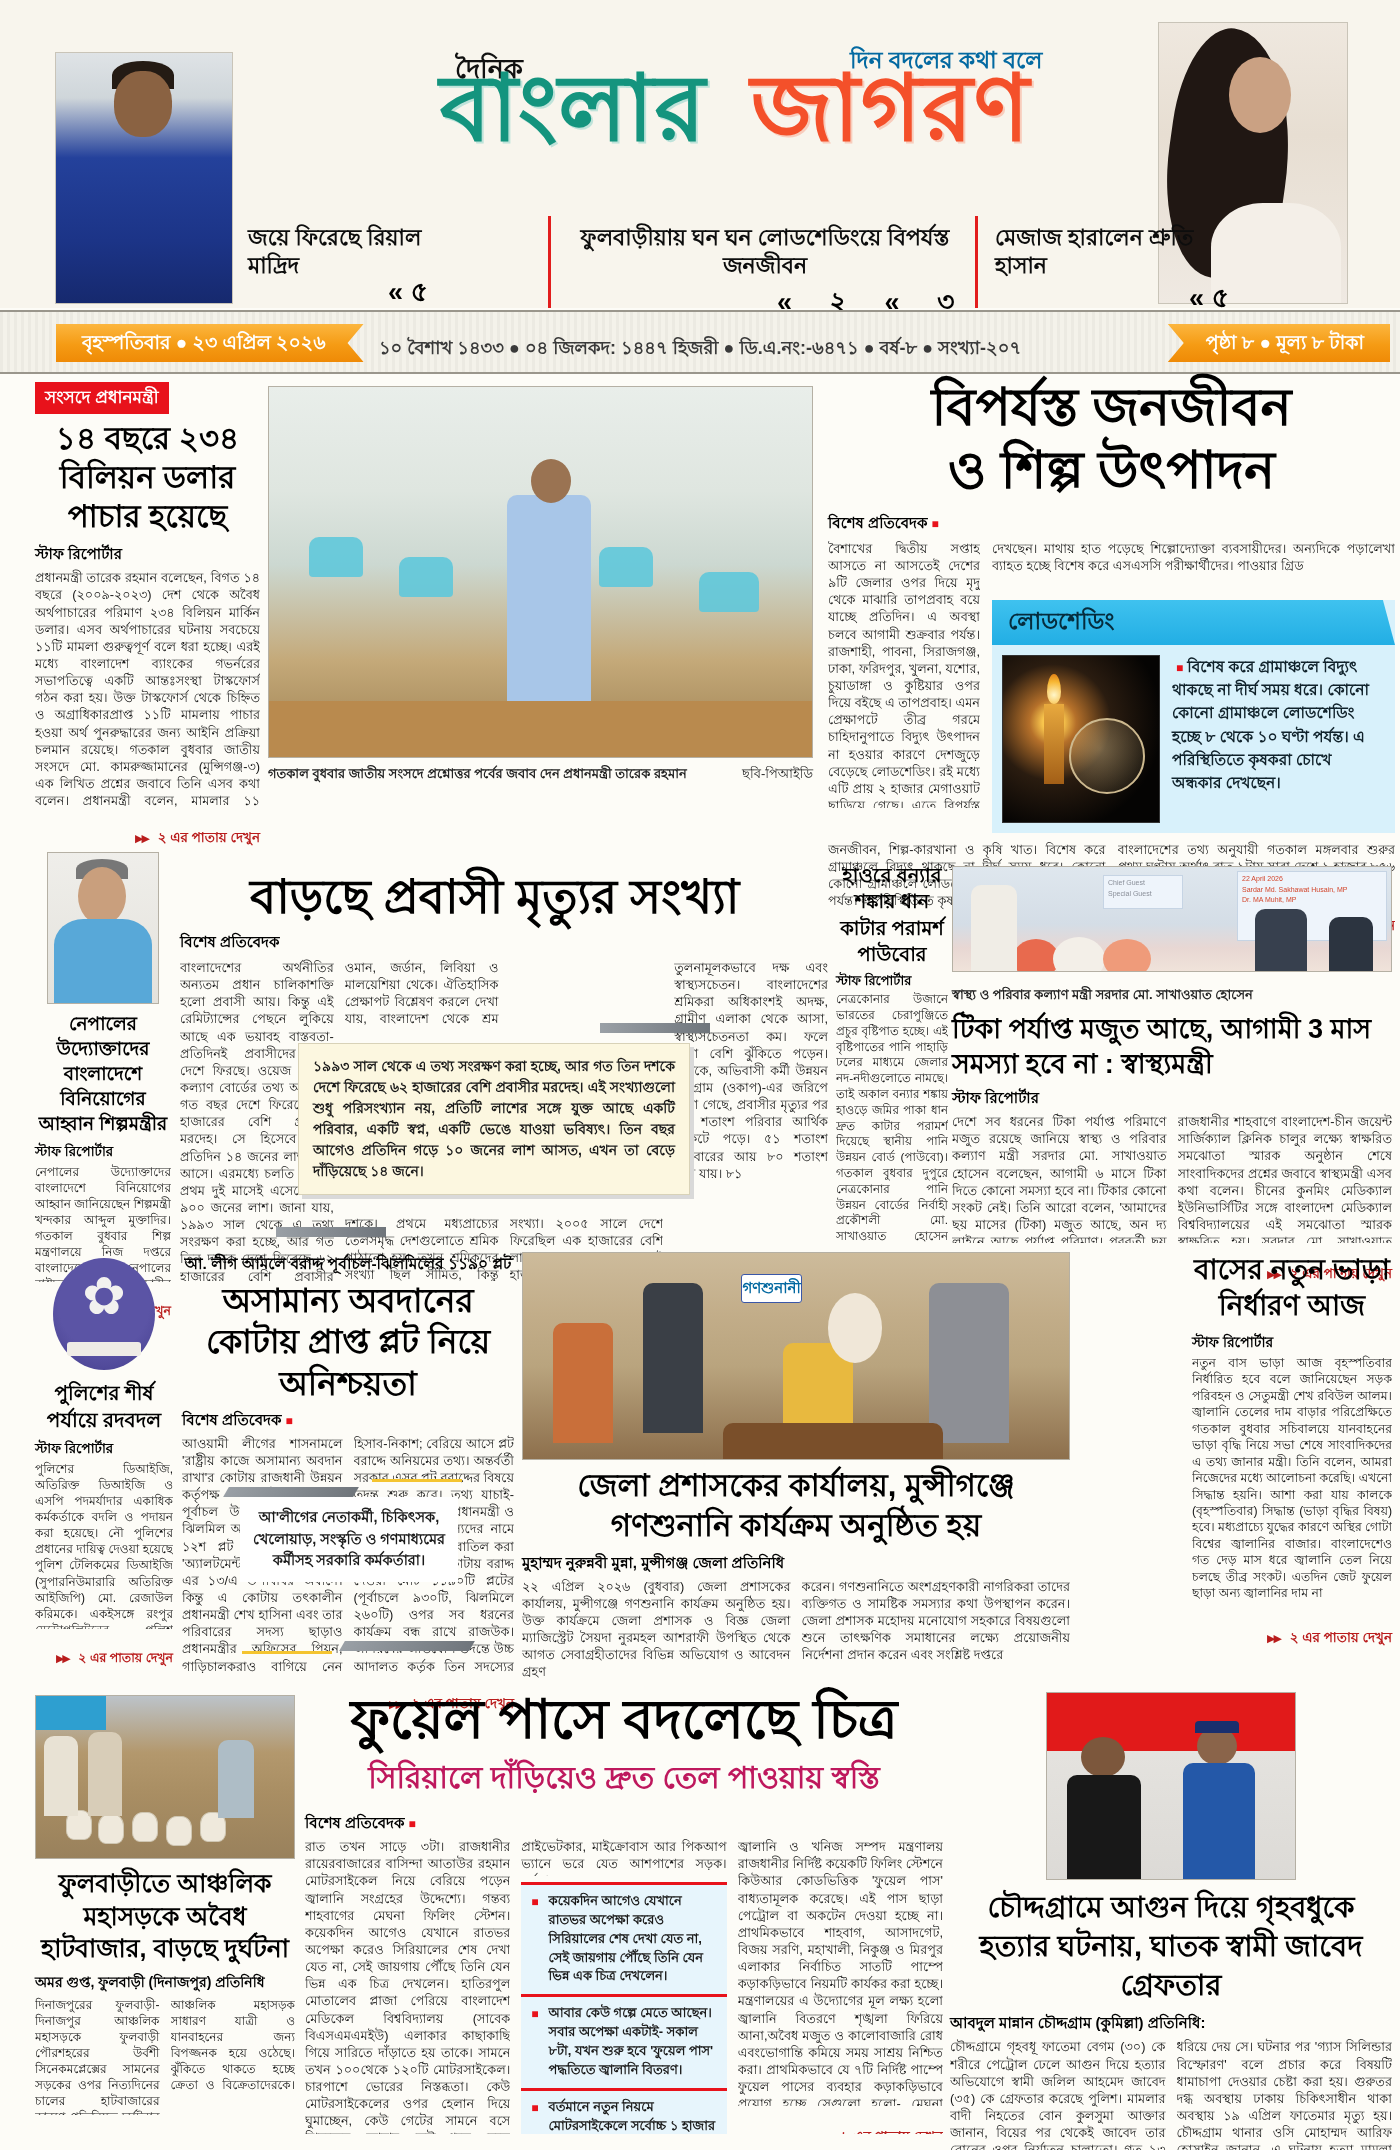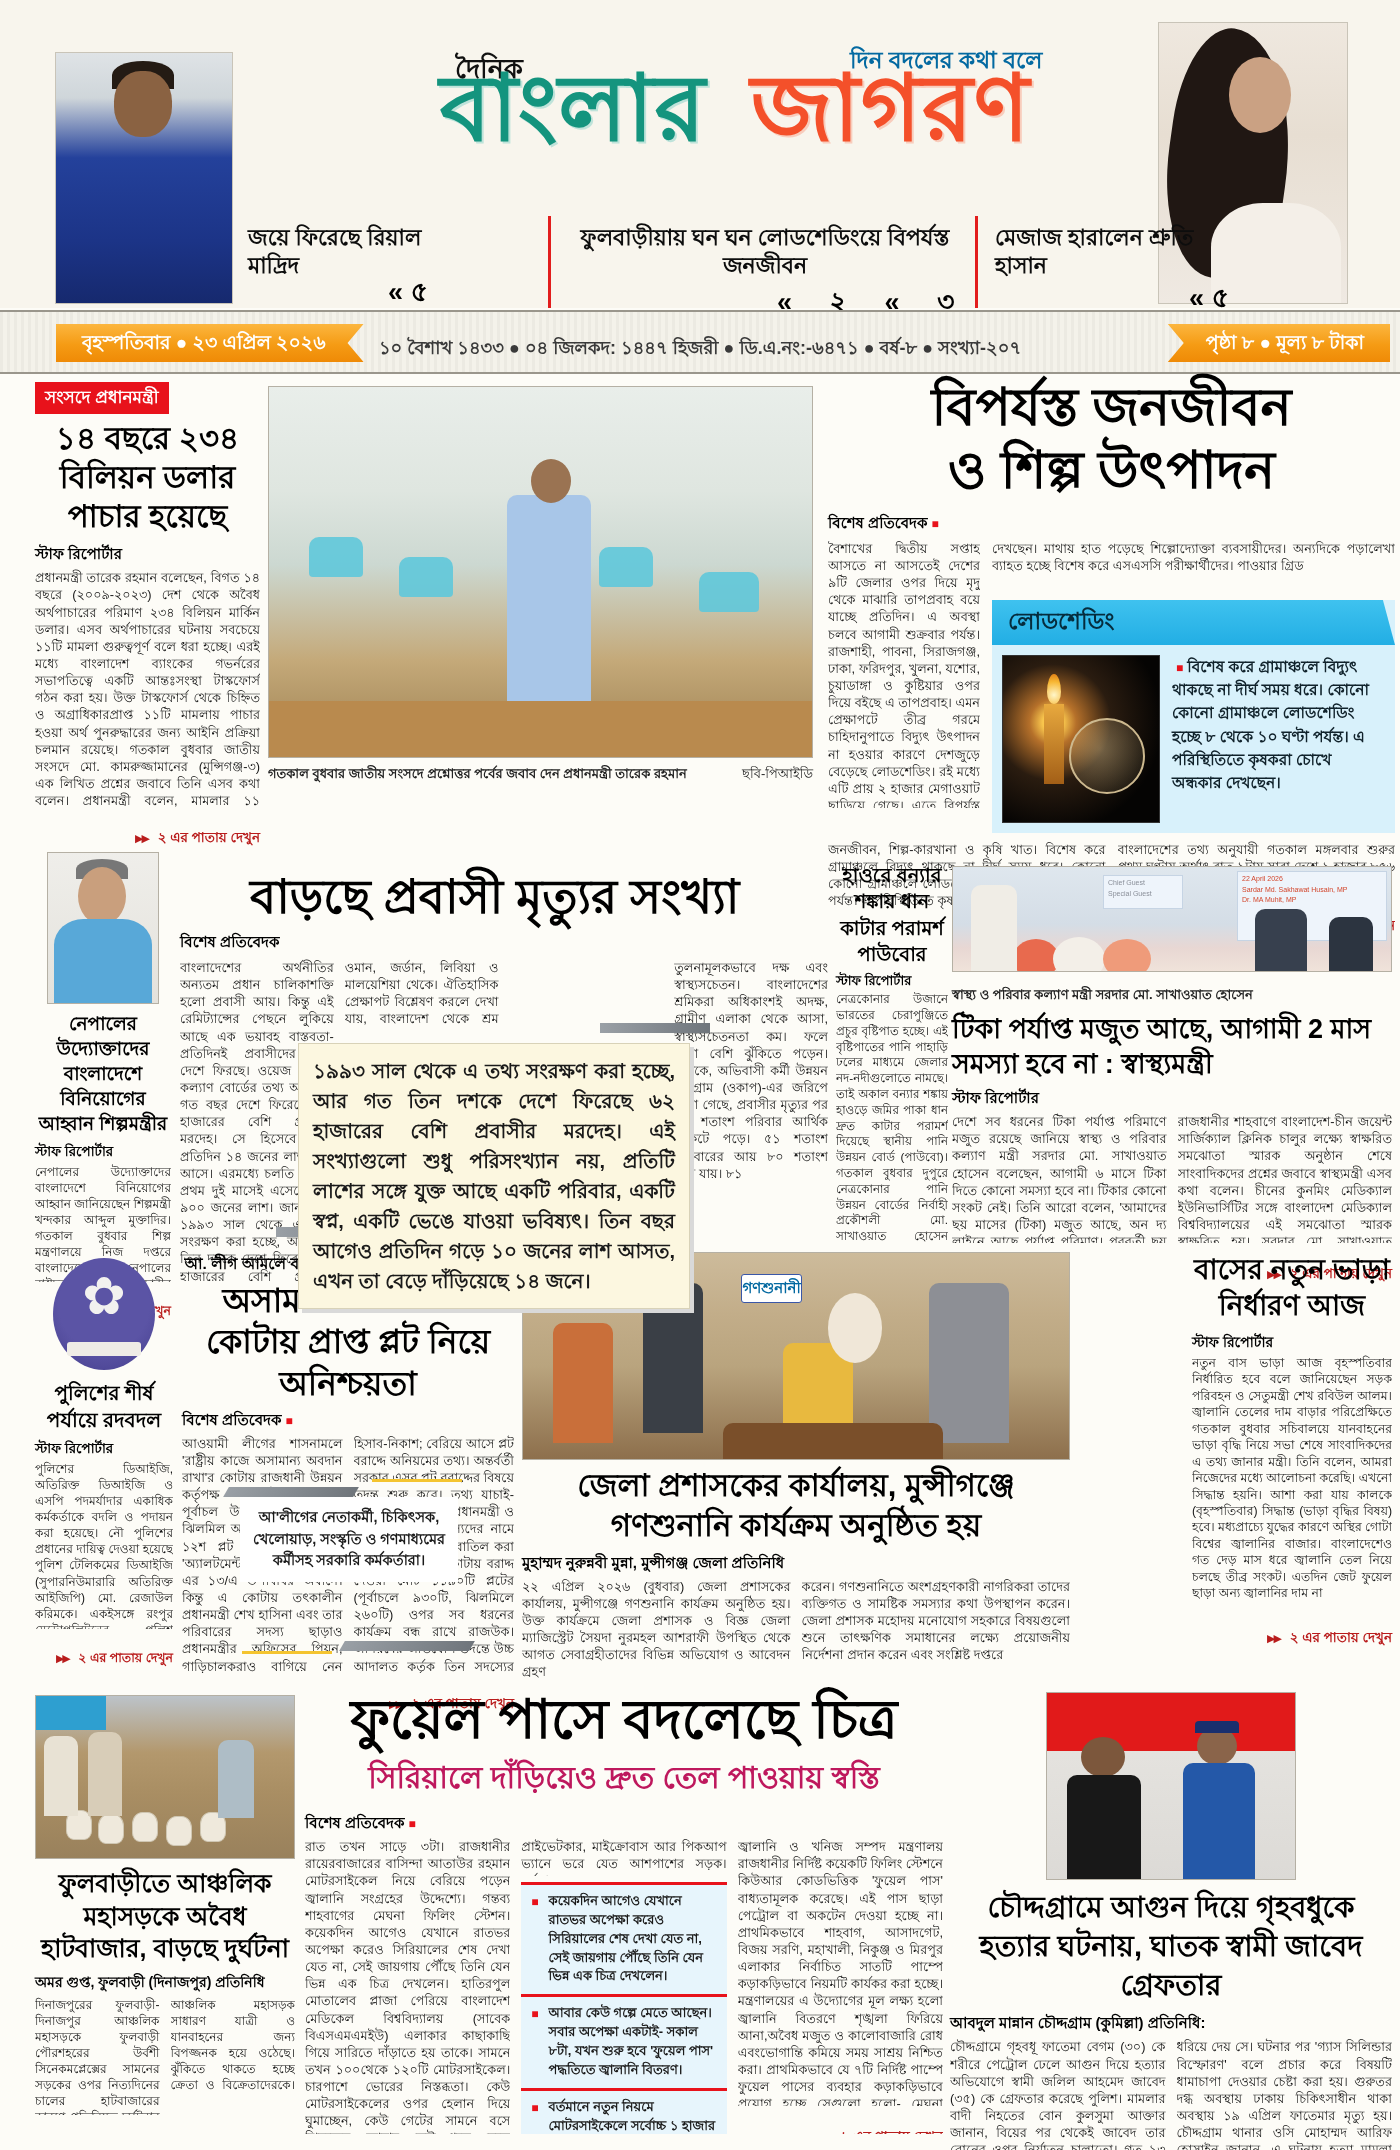--- a/index.html
+++ b/index.html
@@ -63,21 +63,21 @@
   #candle{width:158px;height:168px;flex:none;border:1px solid #333;
       background:radial-gradient(circle at 32% 40%,#f9c64d 0 7%,#b5702a 16%,#2a1c10 40%,#050403 75%);position:relative;}
   #candle .flame{position:absolute;left:44px;top:18px;width:14px;height:30px;border-radius:50% 50% 50% 50%/60% 60% 40% 40%;
       background:radial-gradient(circle at 50% 70%,#fff6c9,#f7b733 60%,#e07b12);}
   #candle .stick{position:absolute;left:41px;top:48px;width:20px;height:80px;background:linear-gradient(180deg,#e8a93e,#a35f17);}
   #candle .bulb{position:absolute;right:14px;top:62px;width:76px;height:76px;border-radius:50%;
       border:2px solid #cdb98f;background:radial-gradient(circle at 40% 40%,rgba(255,230,170,.35),rgba(40,28,12,.1));}
   #loadbox .btxt{font-size:15.5px;line-height:1.5;font-weight:bold;color:#10222b;text-align:left;}
   
   #yquote{left:118px;top:84px;width:392px;background:#fcf7e0;border:1px solid #d8d2b8;padding:12px 14px;
-      font-size:20px;font-weight:bold;line-height:1.5;text-align:justify;z-index:3;box-shadow:4px 4px 0 #d9d9d9;}
+      font-size:14px;font-weight:bold;line-height:1.5;text-align:justify;z-index:3;box-shadow:4px 4px 0 #d9d9d9;}
   
   #pquote{left:58px;top:62px;width:218px;z-index:3;background:#fff;padding:10px 6px;text-align:center;
       font-size:14.5px;font-weight:800;line-height:1.5;}
   .gbar{position:absolute;height:10px;background:linear-gradient(90deg,#9aa0a6,#6f757b);}
   .ybar{position:absolute;height:3px;background:#f4c430;}
   
   #fuelbox{background:#e7f5fc;border-top:3px solid #e8121b;margin:6px 0;}
   #fuelbox .item{padding:7px 6px 8px 6px;border-bottom:3px solid #e8121b;font-size:13px;font-weight:bold;
       line-height:1.45;text-align:left;display:flex;gap:6px;}
   #fuelbox .item .sq{margin-top:2px;}
@@ -280,21 +280,21 @@
         <div>Special Guest</div>
       </div>
       <div class="flower" style="left:60px;bottom:-8px;width:46px;height:40px;background:#e86a4e;"></div>
       <div class="flower" style="left:100px;bottom:-10px;width:52px;height:44px;background:#f3efe8;"></div>
       <div class="flower" style="left:150px;bottom:-8px;width:48px;height:40px;background:#ef9b7a;"></div>
       <div class="figure" style="left:18px;top:18px;width:46px;height:88px;background:#f0ede6;"></div>
       <div class="figure" style="right:84px;top:42px;width:52px;height:64px;background:#37404e;"></div>
       <div class="figure" style="right:18px;top:50px;width:44px;height:56px;background:#2c3440;"></div>
     </div>
     <div class="caption" style="margin-top:13px;">স্বাস্থ্য ও পরিবার কল্যাণ মন্ত্রী সরদার মো. সাখাওয়াত হোসেন</div>
-    <div class="hl" style="font-size:27px;line-height:1.3;margin-top:6px;text-align:left;">টিকা পর্যাপ্ত মজুত আছে, আগামী 2 মাস সমস্যা হবে না : স্বাস্থ্যমন্ত্রী</div>
+    <div class="hl" style="font-size:27px;line-height:1.3;margin-top:6px;text-align:left;">টিকা পর্যাপ্ত মজুত আছে, আগামী 3 মাস সমস্যা হবে না : স্বাস্থ্যমন্ত্রী</div>
     <div class="byline" style="margin-top:4px;">স্টাফ রিপোর্টার</div>
     <div class="cols" style="margin-top:2px;height:130px;">
       <div class="col bodytxt">দেশে সব ধরনের টিকা পর্যাপ্ত পরিমাণে মজুত রয়েছে জানিয়ে স্বাস্থ্য ও পরিবার কল্যাণ মন্ত্রী সরদার মো. সাখাওয়াত হোসেন বলেছেন, আগামী ৬ মাসে টিকা দিতে কোনো সমস্যা হবে না। টিকার কোনো সংকট নেই। তিনি আরো বলেন, 'আমাদের ছয় মাসের (টিকা) মজুত আছে, অন দ্য লাইনে আছে পর্যাপ্ত পরিমাণ। পরবর্তী ছয় মাস পর্যন্ত আমরা ভ্যাকসিন দিয়ে যেতে পারবো।' গতকাল বুধবার</div>
       <div class="col bodytxt">রাজধানীর শাহবাগে বাংলাদেশ-চীন জয়েন্ট সার্জিক্যাল ক্লিনিক চালুর লক্ষ্যে স্বাক্ষরিত সমঝোতা স্মারক অনুষ্ঠান শেষে সাংবাদিকদের প্রশ্নের জবাবে স্বাস্থ্যমন্ত্রী এসব কথা বলেন। চীনের কুনমিং মেডিক্যাল ইউনিভার্সিটির সঙ্গে বাংলাদেশ মেডিক্যাল বিশ্ববিদ্যালয়ের এই সমঝোতা স্মারক স্বাক্ষরিত হয়। সরদার মো. সাখাওয়াত হোসেন বলেন, বাংলাদেশকে</div>
     </div>
     <div class="jump">
       <span class="jarr">▶▶</span>
       <span>২ এর পাতায় দেখুন</span>
     </div>
   </div>

